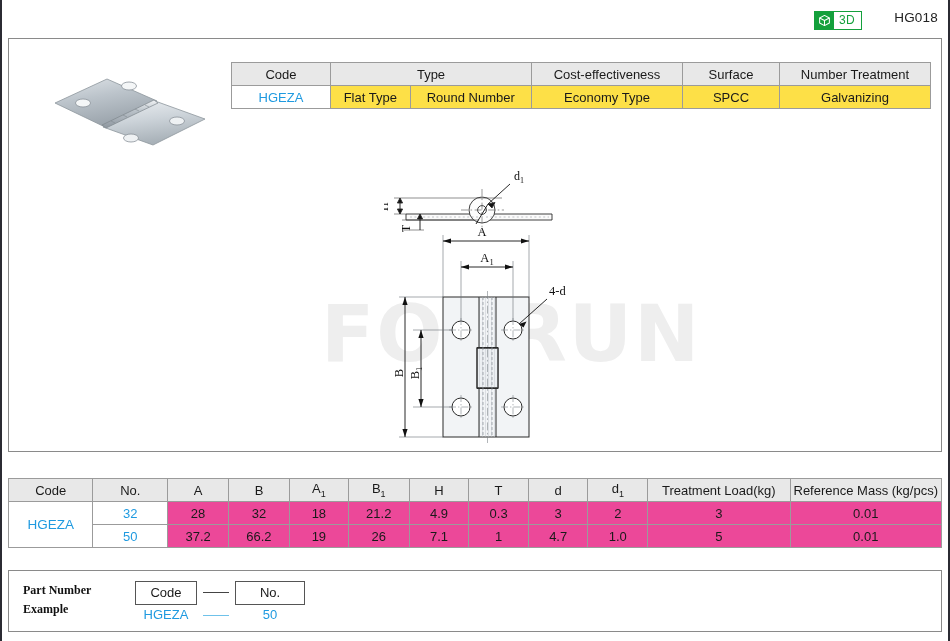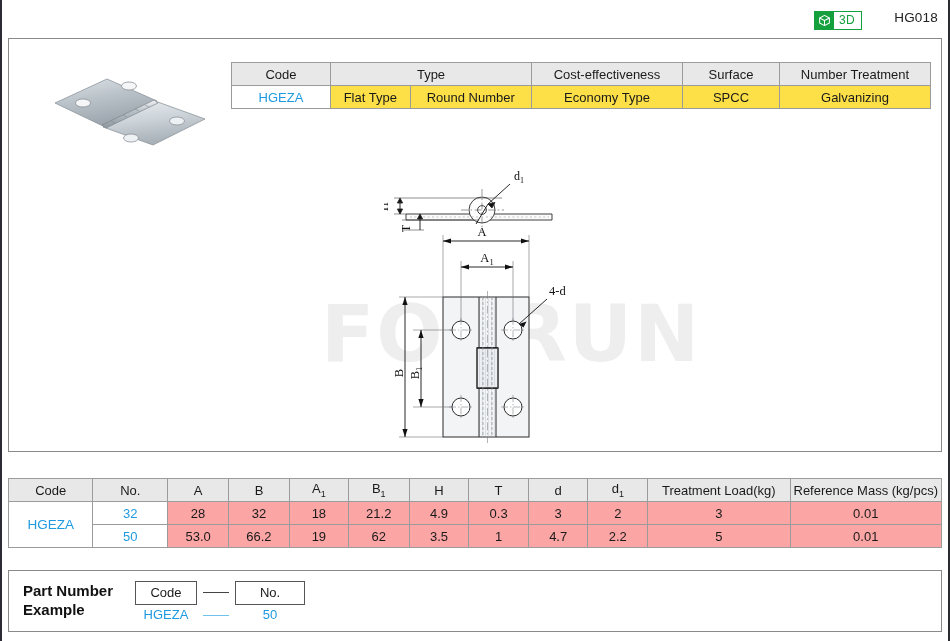--- a/index.html
+++ b/index.html
@@ -143,44 +143,45 @@
   #dim-table td.code {
     background: #ffffff;
     color: #1f9ae0;
     font-size: 13.5px;
   }
   #dim-table td.no {
     background: #ffffff;
     color: #1f9ae0;
   }
   #dim-table tr.data td {
-    background: #fca5a5;
+    background: #ec4899;
   }
   #dim-table tr.data td.code,
   #dim-table tr.data td.no {
     background: #ffffff;
   }
   .sub { font-size: 9px; vertical-align: sub; }
 
   
   #pn-panel {
     position: absolute;
     left: 8px; top: 570px;
     width: 934px; height: 62px;
     border: 1px solid #8a8a8a;
     box-sizing: border-box;
     background: #fff;
   }
   #pn-label {
     position: absolute;
     left: 14px; top: 10px;
-    font-size: 15px;
+    font-size: 12px;
     font-weight: bold;
     line-height: 19px;
     color: #111;
+    font-family: Liberation Serif, serif;
   }
   .pn-box {
     position: absolute;
     border: 1px solid #555;
     box-sizing: border-box;
     height: 24px;
     line-height: 22px;
     text-align: center;
     font-size: 13px;
     background: #fff;
@@ -453,28 +454,28 @@
     <td>21.2</td>
     <td>4.9</td>
     <td>0.3</td>
     <td>3</td>
     <td>2</td>
     <td>3</td>
     <td>0.01</td>
   </tr>
   <tr class="data">
     <td class="no">50</td>
-    <td>53.0</td>
+    <td>37.2</td>
     <td>66.2</td>
     <td>19</td>
-    <td>62</td>
-    <td>3.5</td>
+    <td>26</td>
+    <td>7.1</td>
     <td>1</td>
     <td>4.7</td>
-    <td>2.2</td>
+    <td>1.0</td>
     <td>5</td>
     <td>0.01</td>
   </tr>
 </tbody>
   </table>
 
 <div id="pn-panel">
   <div id="pn-label">
     <span>Part Number</span><br>
     <span>Example</span>

